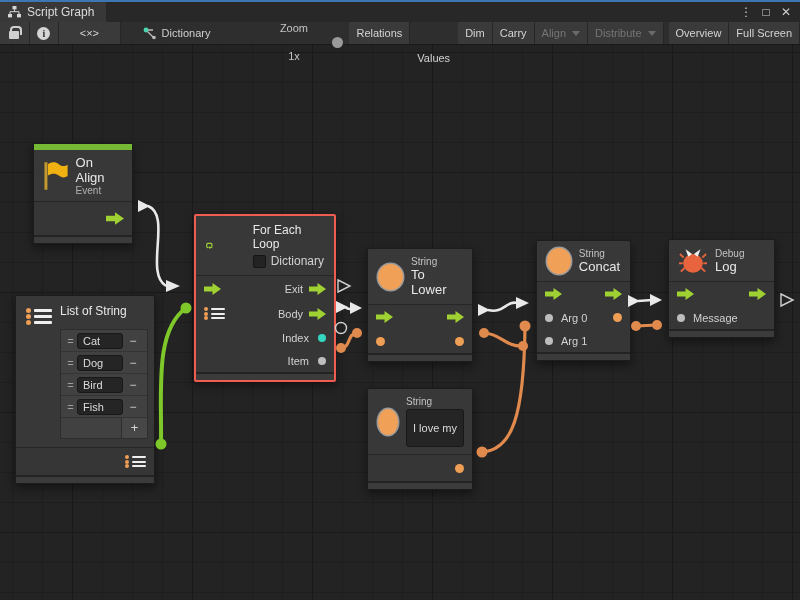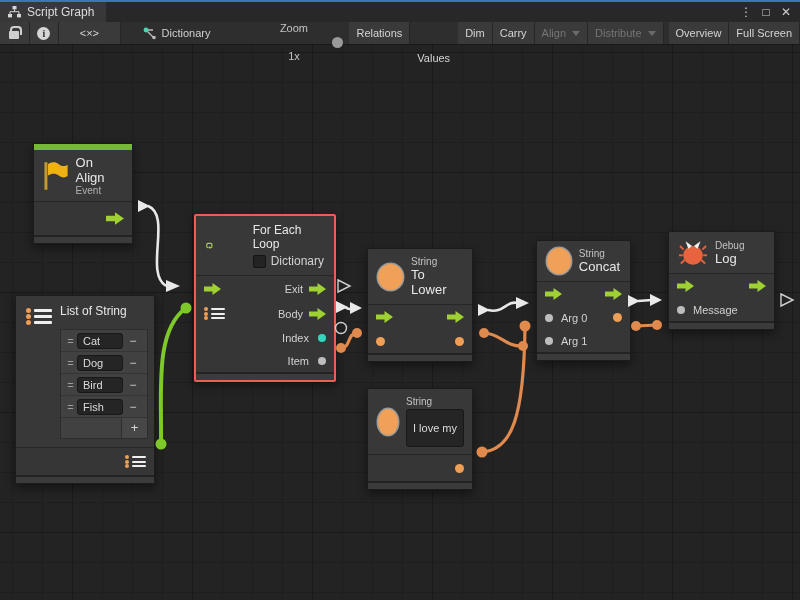--- a/index.html
+++ b/index.html
@@ -361,21 +361,21 @@
           <span class="dot orange"></span>
         </div>
         <div class="prow" style="height:23px;">
           <span class="dot gray"></span>
           <span class="plabel" style="margin-left:8px;">Arg 1</span>
         </div>
       </div>
       <div class="nfoot"></div>
     </div>
 
-    <div class="node" style="left:668px;top:186px;width:107px;">
+    <div class="node" style="left:668px;top:194px;width:107px;">
       <div class="nhead" style="padding:7px 10px;">
         <svg width="28" height="27" viewBox="0 0 30 28">
           <g stroke="#e8643f" stroke-width="2">
             <line x1="5" y1="11" x2="1" y2="7"></line>
               <line x1="4" y1="17" x2="0" y2="17"></line>
               <line x1="6" y1="22" x2="2" y2="26"></line>
             <line x1="25" y1="11" x2="29" y2="7"></line>
               <line x1="26" y1="17" x2="30" y2="17"></line>
               <line x1="24" y1="22" x2="28" y2="26"></line>
           </g>

